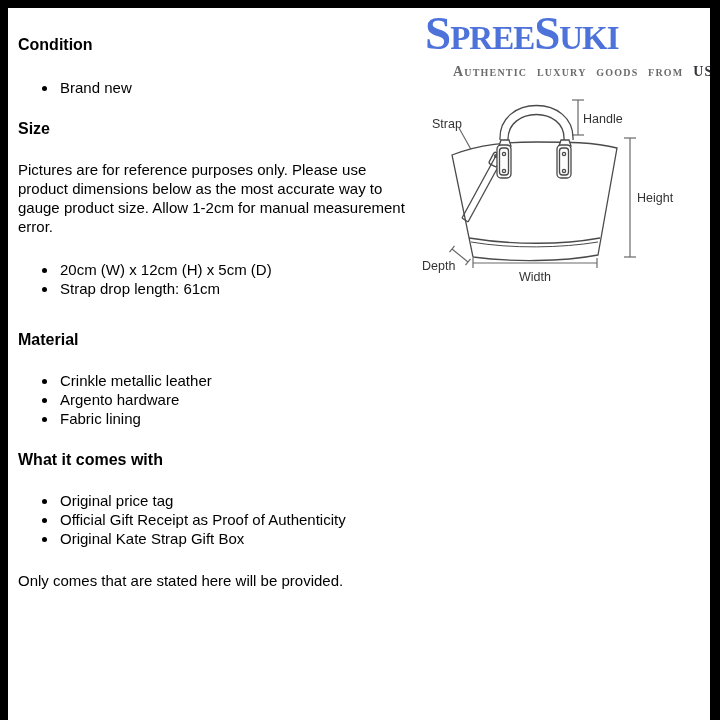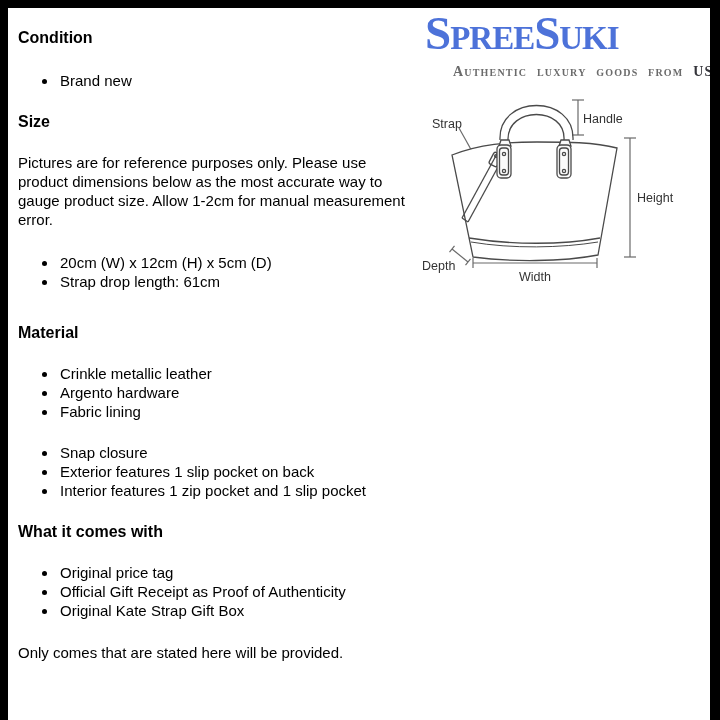--- a/index.html
+++ b/index.html
@@ -23,21 +23,21 @@
     position: relative;
     width: 702px;
     height: 712px;
     overflow: hidden;
   }
   
   .left-col {
     position: absolute;
     left: 0; top: 0;
     width: 400px;
-    padding: 20px 0 0 10px;
+    padding: 27px 0 0 10px;
     font-size: 15px;
     line-height: 19px;
   }
   .heading {
     font-size: 16px;
     font-weight: 700;
     line-height: 19px;
   }
   .mt-cond   { margin-top: 0; }
   .mt-ul1    { margin-top: 24px; }
@@ -125,25 +125,20 @@
         <li>Strap drop length: 61cm</li>
       </ul>
 
       <div class="heading mt-mat">Material</div>
       <ul class="bullets mt-ul3">
         <li>Crinkle metallic leather</li>
         <li>Argento hardware</li>
         <li>Fabric lining</li>
       </ul>
 
-      <ul class="bullets mt-ul4">
-        <li>Snap closure</li>
-        <li>Exterior features 1 slip pocket on back</li>
-        <li>Interior features 1 zip pocket and 1 slip pocket</li>
-      </ul>
 
       <div class="heading mt-with">What it comes with</div>
       <ul class="bullets mt-ul5">
         <li>Original price tag</li>
         <li>Official Gift Receipt as Proof of Authenticity</li>
         <li>Original Kate Strap Gift Box</li>
       </ul>
 
       <p class="mt-foot">Only comes that are stated here will be provided.</p>
     </div>

